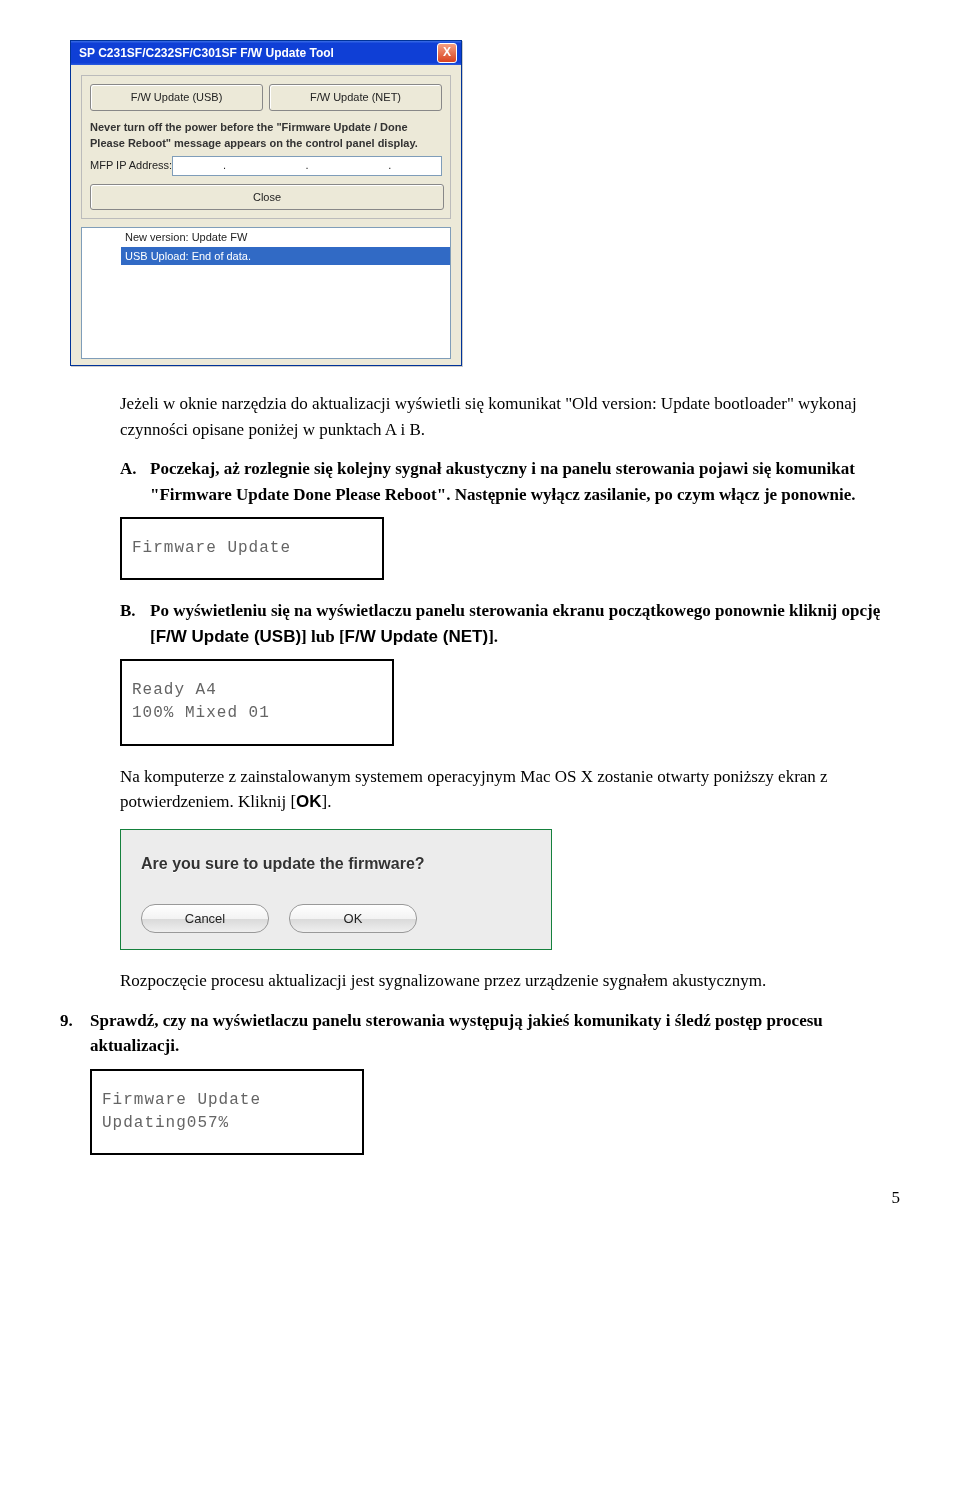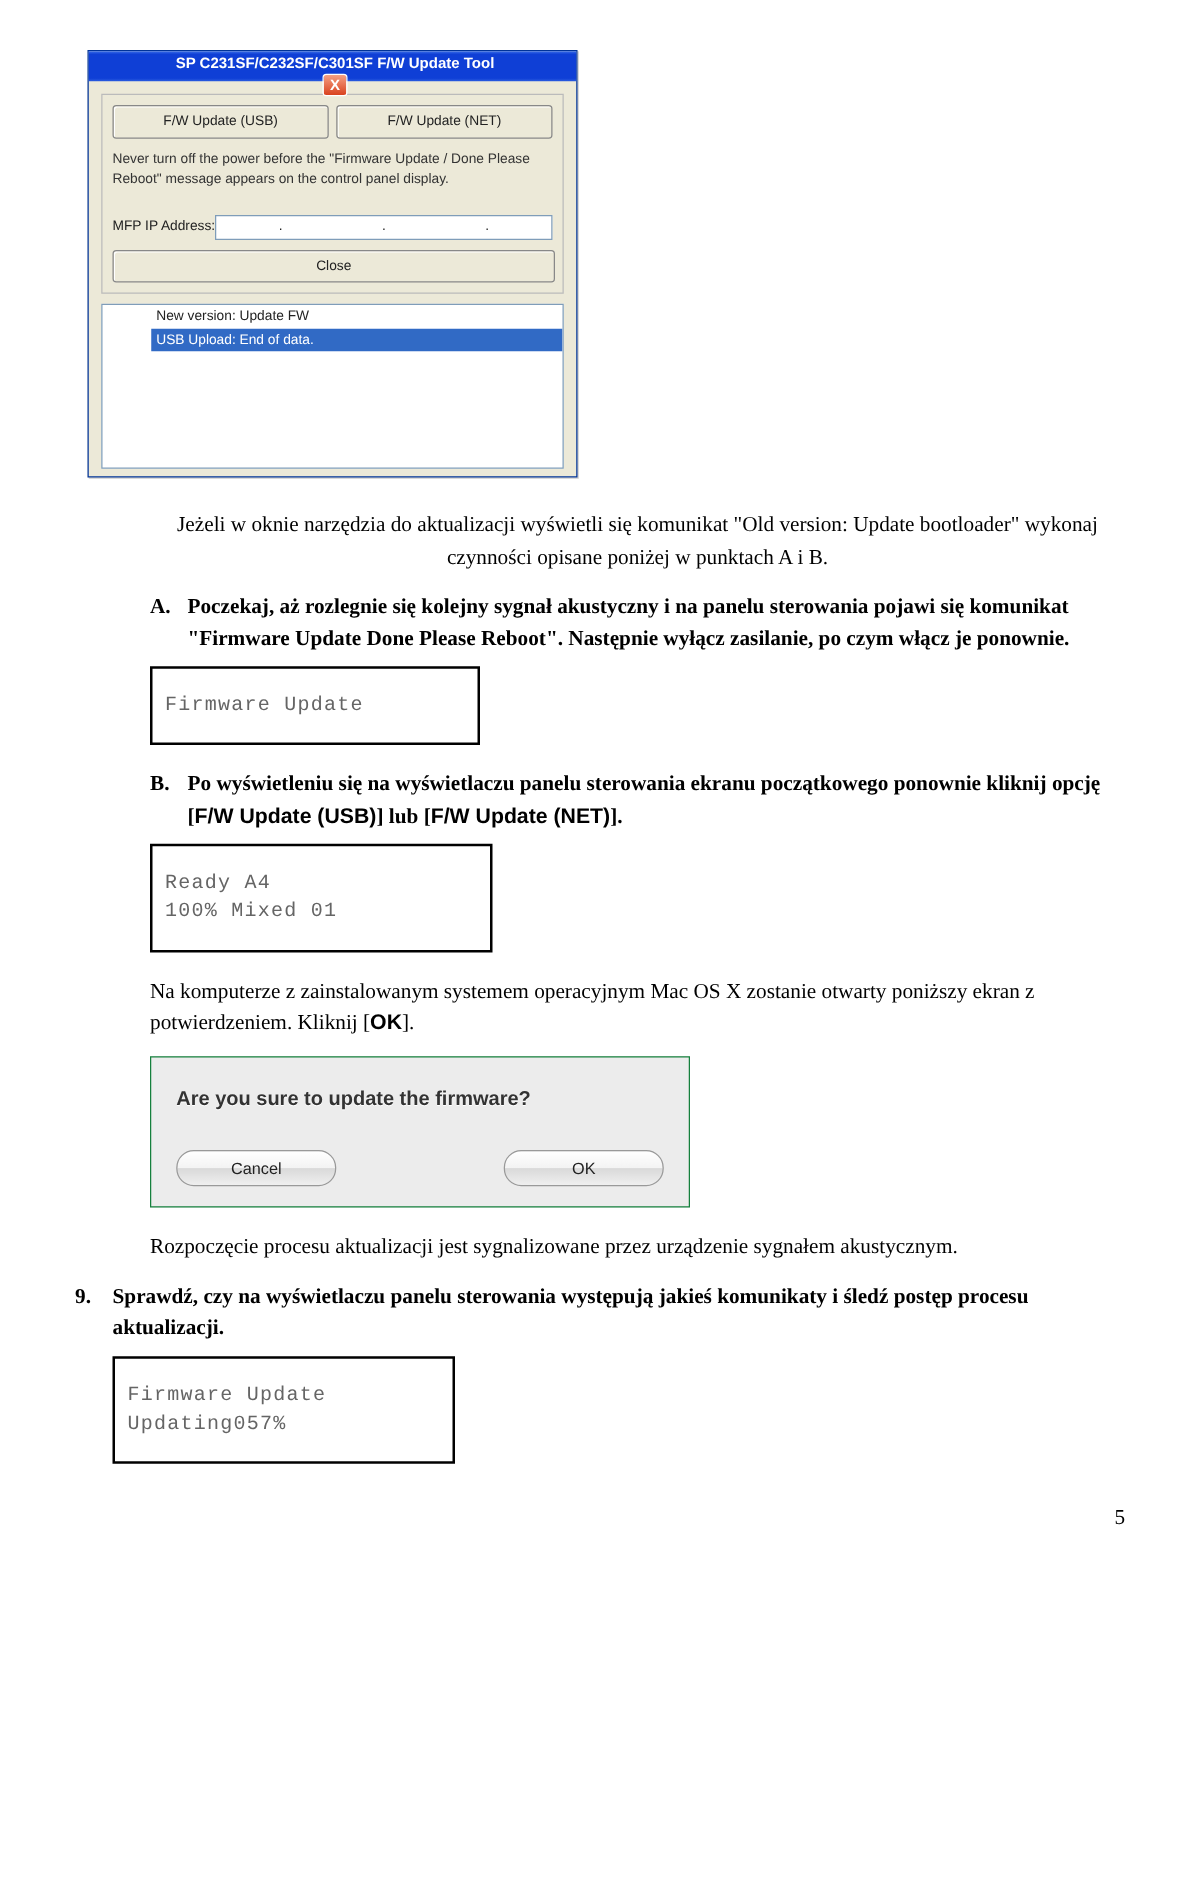--- a/index.html
+++ b/index.html
@@ -24,21 +24,20 @@
     height: 24px;
     background: linear-gradient(to bottom, #3a6ee8 0%, #0f3fd6 10%, #0f3fd6 90%, #2c5ddf 100%);
     color: #fff;
     font-family: Tahoma, Arial, sans-serif;
     font-size: 12px;
     font-weight: bold;
     display: flex;
     align-items: center;
     padding: 0 4px 0 8px;
     justify-content: space-between;
-    flex-direction: column;
   }
   .xp-close {
     width: 18px;
     height: 18px;
     background: linear-gradient(to bottom, #f5a083, #d9421f);
     border: 1px solid #fff;
     border-radius: 3px;
     color: #fff;
     font-family: Arial, sans-serif;
     font-size: 12px;
@@ -75,21 +74,22 @@
     box-shadow: inset 1px 1px 0 #fff;
   }
   .xp-btn-wide {
     display: block;
     width: 100%;
     margin: 0 auto;
   }
   .xp-warning {
     font-size: 11px;
     color: #333;
-    margin-bottom: 20px;
+    margin-bottom: 4px;
+    font-weight: bold;
   }
   .xp-iprow {
     display: flex;
     align-items: center;
     margin-bottom: 8px;
   }
   .xp-ipfield {
     flex: 1;
     background: #fff;
     border: 1px solid #7f9db9;
@@ -141,39 +141,39 @@
   }
   .mac-title {
     font-size: 16px;
     color: #333;
     font-weight: bold;
     margin-bottom: 28px;
     text-shadow: 0 1px 0 #fff;
   }
   .mac-btnrow {
     display: flex;
-    justify-content: space-between;
+    justify-content: flex-start;
+    gap: 20px;
   }
   .mac-btn {
     min-width: 90px;
     padding: 4px 18px;
     border: 1px solid #999;
     border-radius: 14px;
     background: linear-gradient(to bottom, #fff 0%, #f3f3f3 50%, #d9d9d9 51%, #efefef 100%);
     font-size: 13px;
     text-align: center;
     color: #222;
   }
   
   .para {
     margin: 0 0 14px 60px;
   }
   .para-first {
     margin-left: 60px;
-    text-align: center;
   }
   .list-item {
     display: flex;
     margin: 0 0 4px 60px;
   }
   .list-item .marker {
     width: 30px;
     flex: none;
     font-weight: bold;
   }

